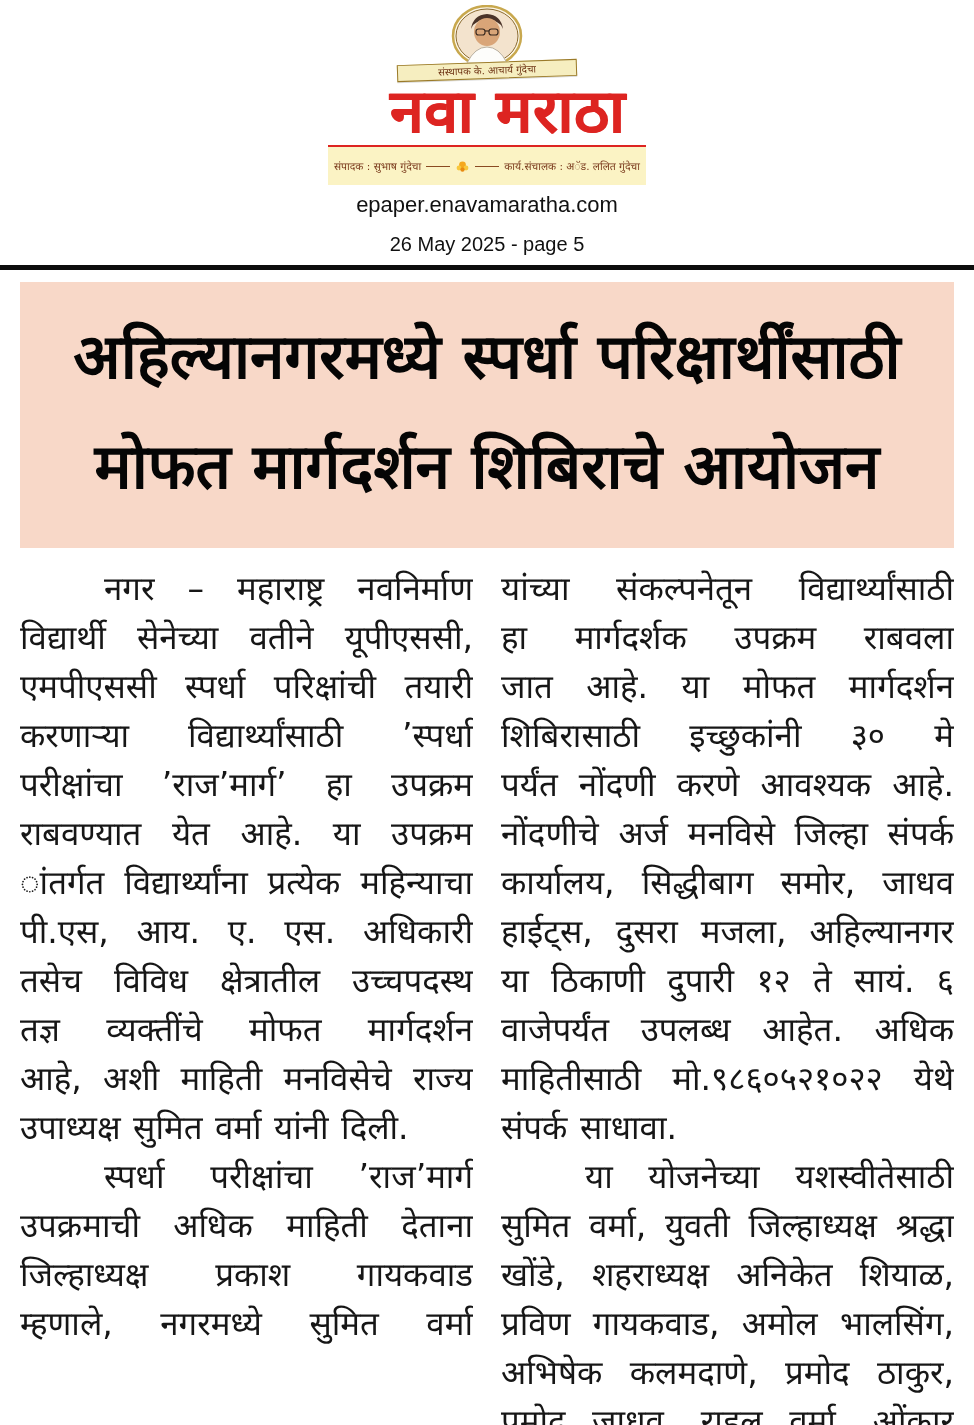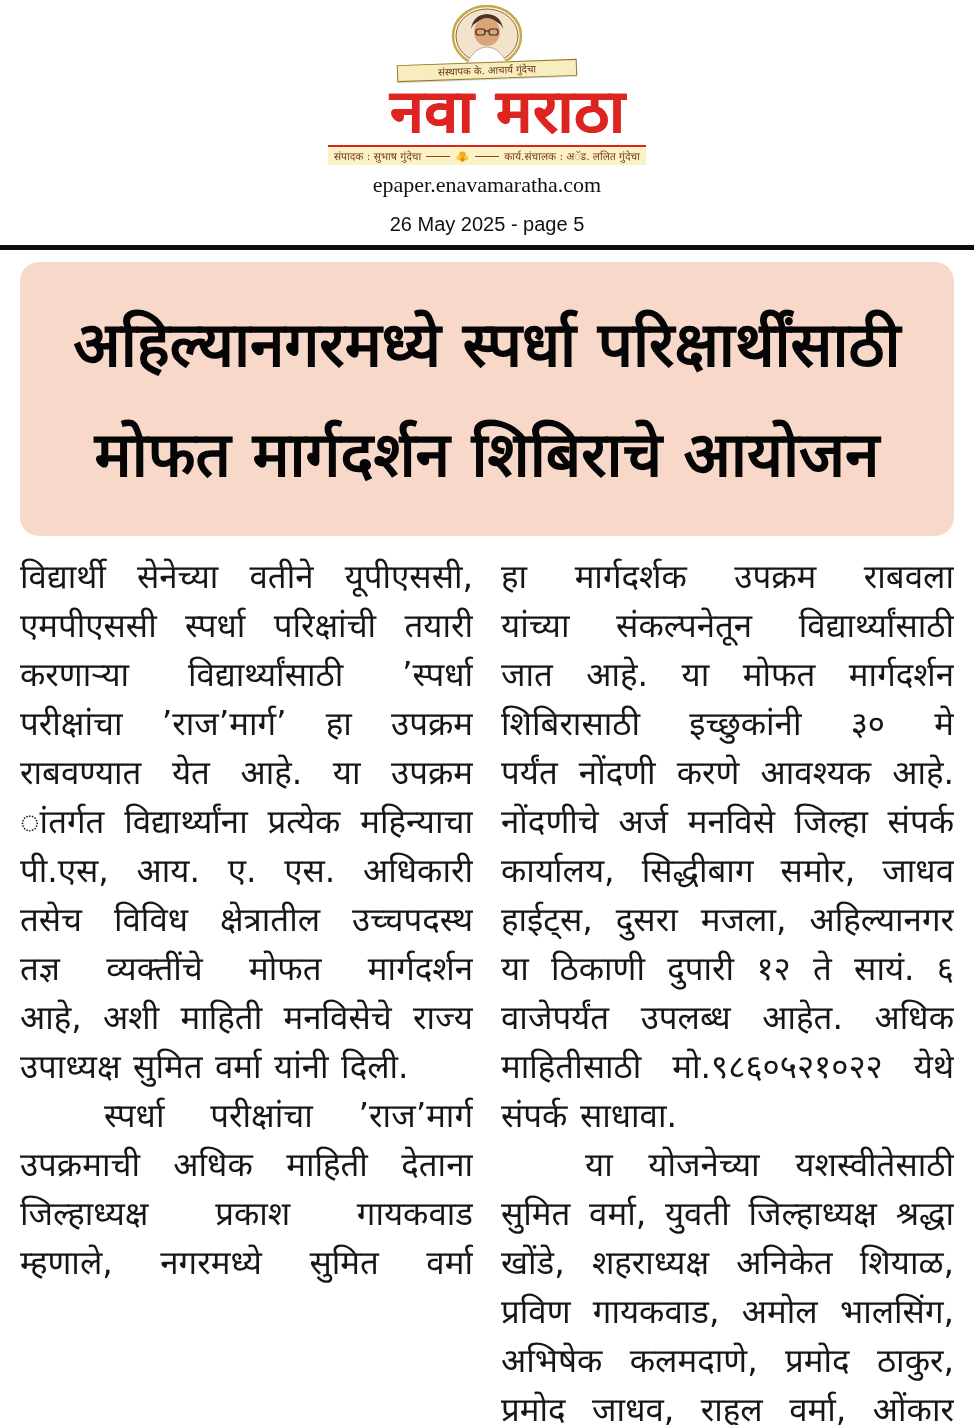--- a/index.html
+++ b/index.html
@@ -18,32 +18,32 @@
     box-shadow:0 1px 0 rgba(0,0,0,.15);
   }
   .logo{
     font-size:60px;line-height:62px;font-weight:800;color:#dd2421;
     letter-spacing:1px;margin-top:1px;
     text-shadow:1px 0 0 #dd2421;
     padding-left:41px;
   }
   .editor-strip{
     width:318px;margin:3px auto 0;background:#fbf3c4;border-top:2px solid #dd2421;
-    display:flex;align-items:center;gap:5px;padding:2px 6px;box-sizing:border-box;
+    display:flex;align-items:center;gap:5px;padding:12px 6px;box-sizing:border-box;
     font-size:10.5px;color:#7a3a1c;white-space:nowrap;
   }
   .strip-line{flex:1;border-top:1.5px solid #8a4a22;height:0;}
   .ornament{width:15px;height:13px;display:inline-block;}
-  .website{font-family:Liberation Serif, serif;font-size:22px;margin-top:7px;color:#111;}
+  .website{font-family:Liberation Sans, sans-serif;font-size:22px;margin-top:7px;color:#111;}
   .datepage{font-family:"Liberation Sans",sans-serif;font-size:20px;margin-top:15px;color:#111;}
   
   .rule{height:5px;background:#0d0d0d;margin-top:9px;}
   
   .headline-block{
-    margin:12px 20px 0;background:#f8d8c8;padding:28px 6px 26px;text-align:center;border-radius:19px;
+    margin:12px 20px 0;background:#f8d8c8;padding:20px 6px 26px;text-align:center;
   }
   .headline-block h1{
     margin:0;font-size:62px;line-height:110px;font-weight:800;color:#050505;
   }
   
   .article{display:flex;gap:28px;margin:16px 20px 0;}
   .col{flex:1;min-width:0;}
   .bline{
     font-size:33px;line-height:49px;color:#161616;
     text-align:justify;text-align-last:justify;
@@ -94,39 +94,40 @@
   </header>
 
   <div class="rule"></div>
 
   <section class="headline-block">
     <h1><span>अहिल्यानगरमध्ये स्पर्धा परिक्षार्थींसाठी</span><br><span>मोफत मार्गदर्शन शिबिराचे आयोजन</span></h1>
   </section>
 
   <main class="article">
     <div class="col" id="col-left">
+        <div class="bline indent">नगर – महाराष्ट्र नवनिर्माण</div>
         <div class="bline">विद्यार्थी सेनेच्या वतीने यूपीएससी,</div>
         <div class="bline">एमपीएससी स्पर्धा परिक्षांची तयारी</div>
         <div class="bline">करणाऱ्या विद्यार्थ्यांसाठी ’स्पर्धा</div>
         <div class="bline">परीक्षांचा ’राज’मार्ग’ हा उपक्रम</div>
         <div class="bline">राबवण्यात येत आहे. या उपक्रम</div>
         <div class="bline">ांतर्गत विद्यार्थ्यांना प्रत्येक महिन्याचा</div>
         <div class="bline">पी.एस, आय. ए. एस. अधिकारी</div>
         <div class="bline">तसेच विविध क्षेत्रातील उच्चपदस्थ</div>
         <div class="bline">तज्ञ व्यक्तींचे मोफत मार्गदर्शन</div>
         <div class="bline">आहे, अशी माहिती मनविसेचे राज्य</div>
         <div class="bline end">उपाध्यक्ष सुमित वर्मा यांनी दिली.</div>
         <div class="bline indent">स्पर्धा परीक्षांचा ’राज’मार्ग</div>
         <div class="bline">उपक्रमाची अधिक माहिती देताना</div>
         <div class="bline">जिल्हाध्यक्ष प्रकाश गायकवाड</div>
         <div class="bline">म्हणाले, नगरमध्ये सुमित वर्मा</div>
       </div>
     <div class="col" id="col-right">
+        <div class="bline">यांच्या संकल्पनेतून विद्यार्थ्यांसाठी</div>
         <div class="bline">हा मार्गदर्शक उपक्रम राबवला</div>
-        <div class="bline">यांच्या संकल्पनेतून विद्यार्थ्यांसाठी</div>
         <div class="bline">जात आहे. या मोफत मार्गदर्शन</div>
         <div class="bline">शिबिरासाठी इच्छुकांनी ३० मे</div>
         <div class="bline">पर्यंत नोंदणी करणे आवश्यक आहे.</div>
         <div class="bline">नोंदणीचे अर्ज मनविसे जिल्हा संपर्क</div>
         <div class="bline">कार्यालय, सिद्धीबाग समोर, जाधव</div>
         <div class="bline">हाईट्स, दुसरा मजला, अहिल्यानगर</div>
         <div class="bline">या ठिकाणी दुपारी १२ ते सायं. ६</div>
         <div class="bline">वाजेपर्यंत उपलब्ध आहेत. अधिक</div>
         <div class="bline">माहितीसाठी मो.९८६०५२१०२२ येथे</div>
         <div class="bline end">संपर्क साधावा.</div>

